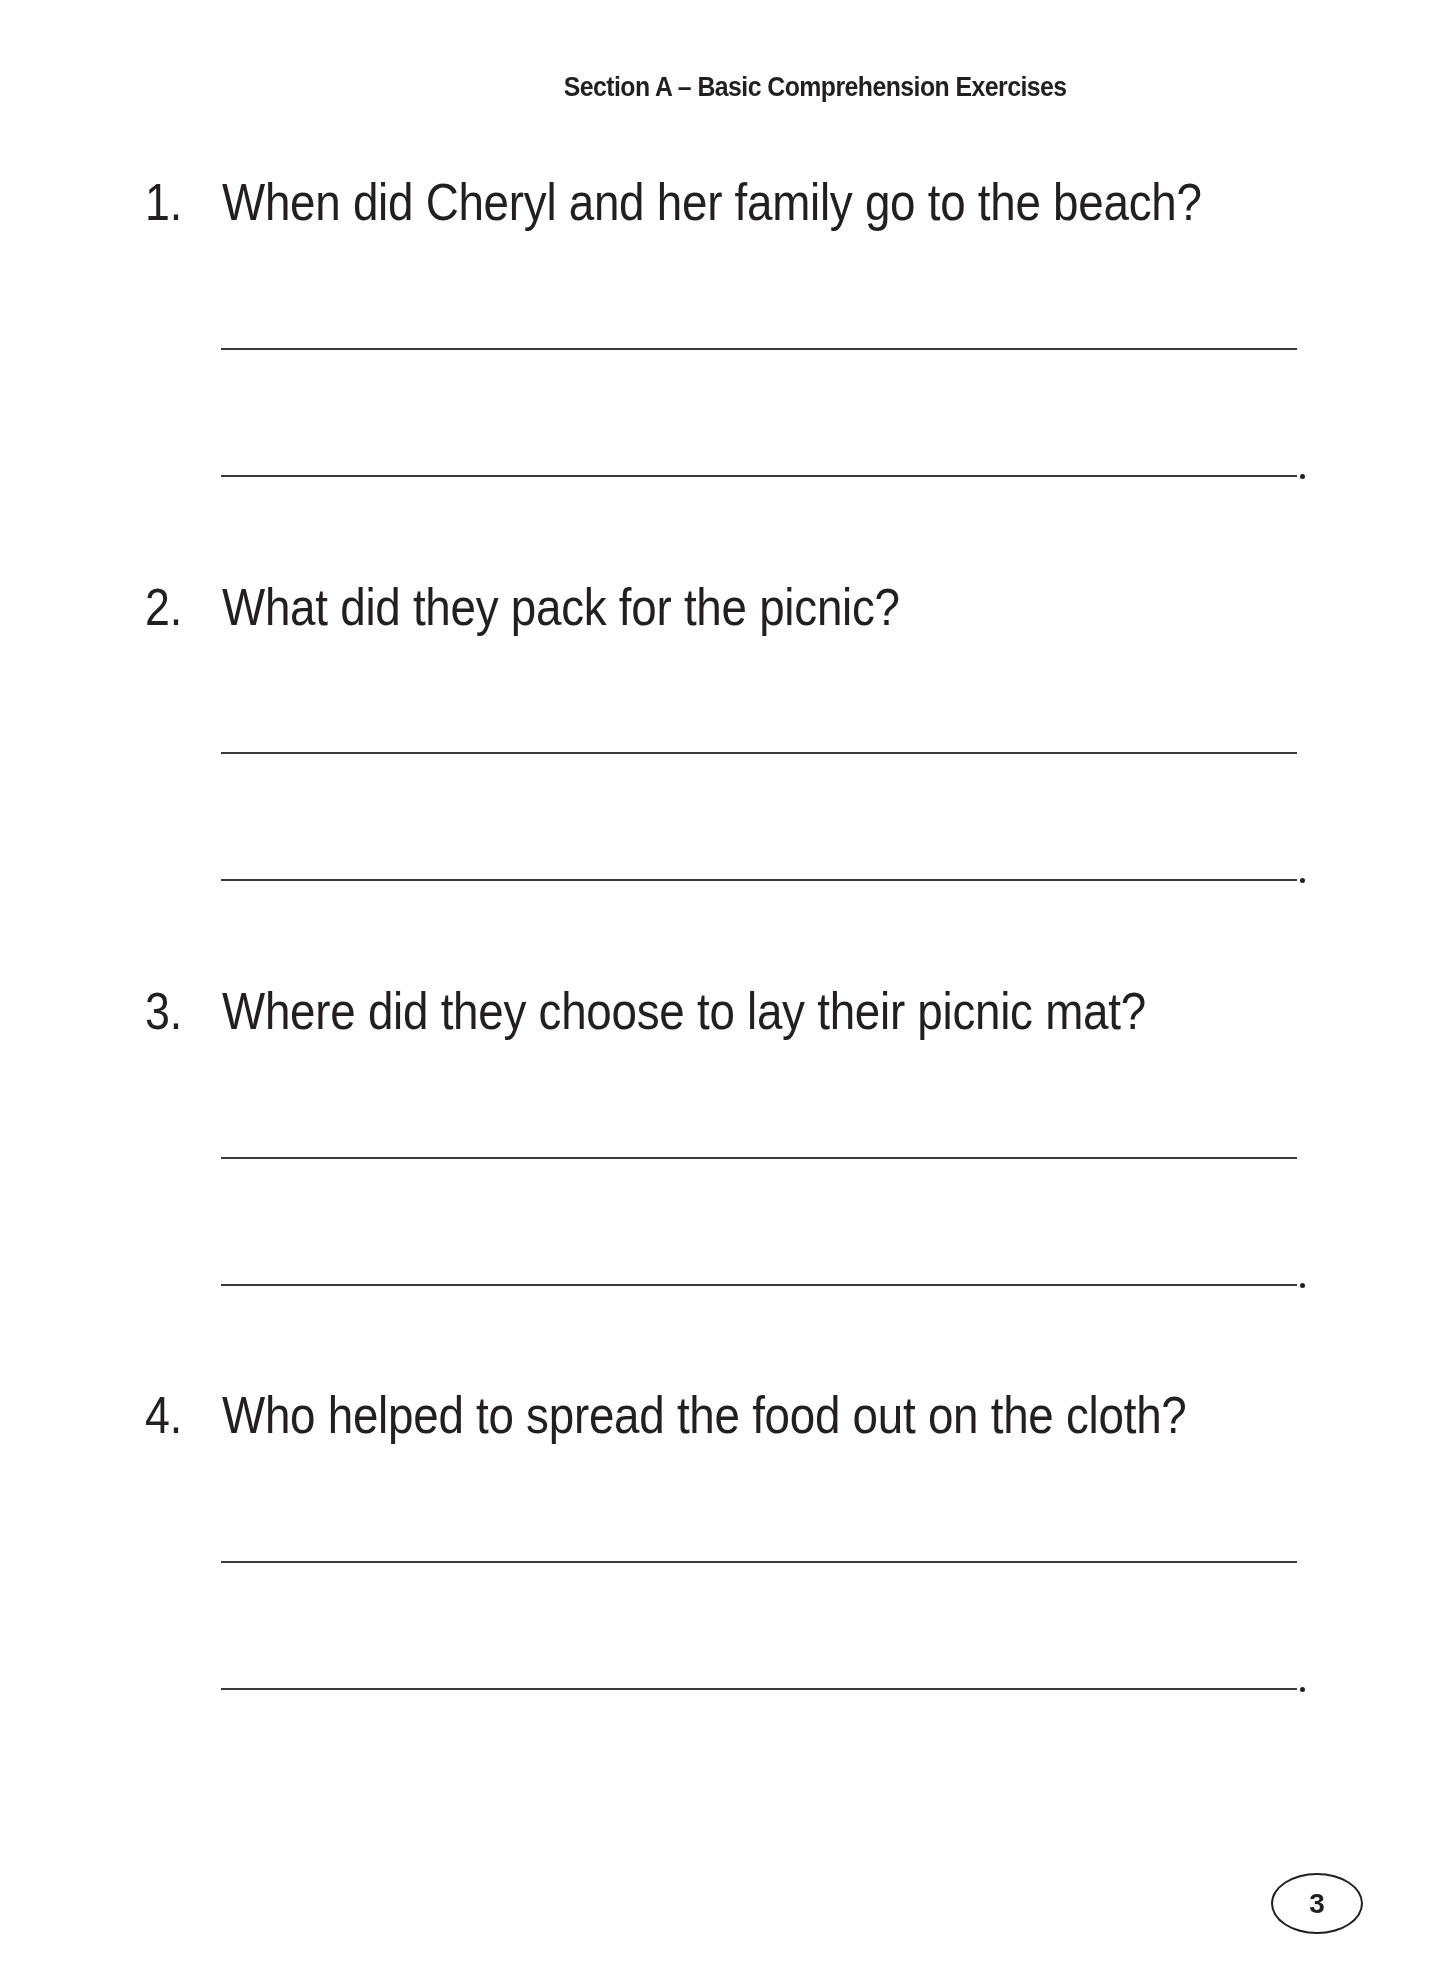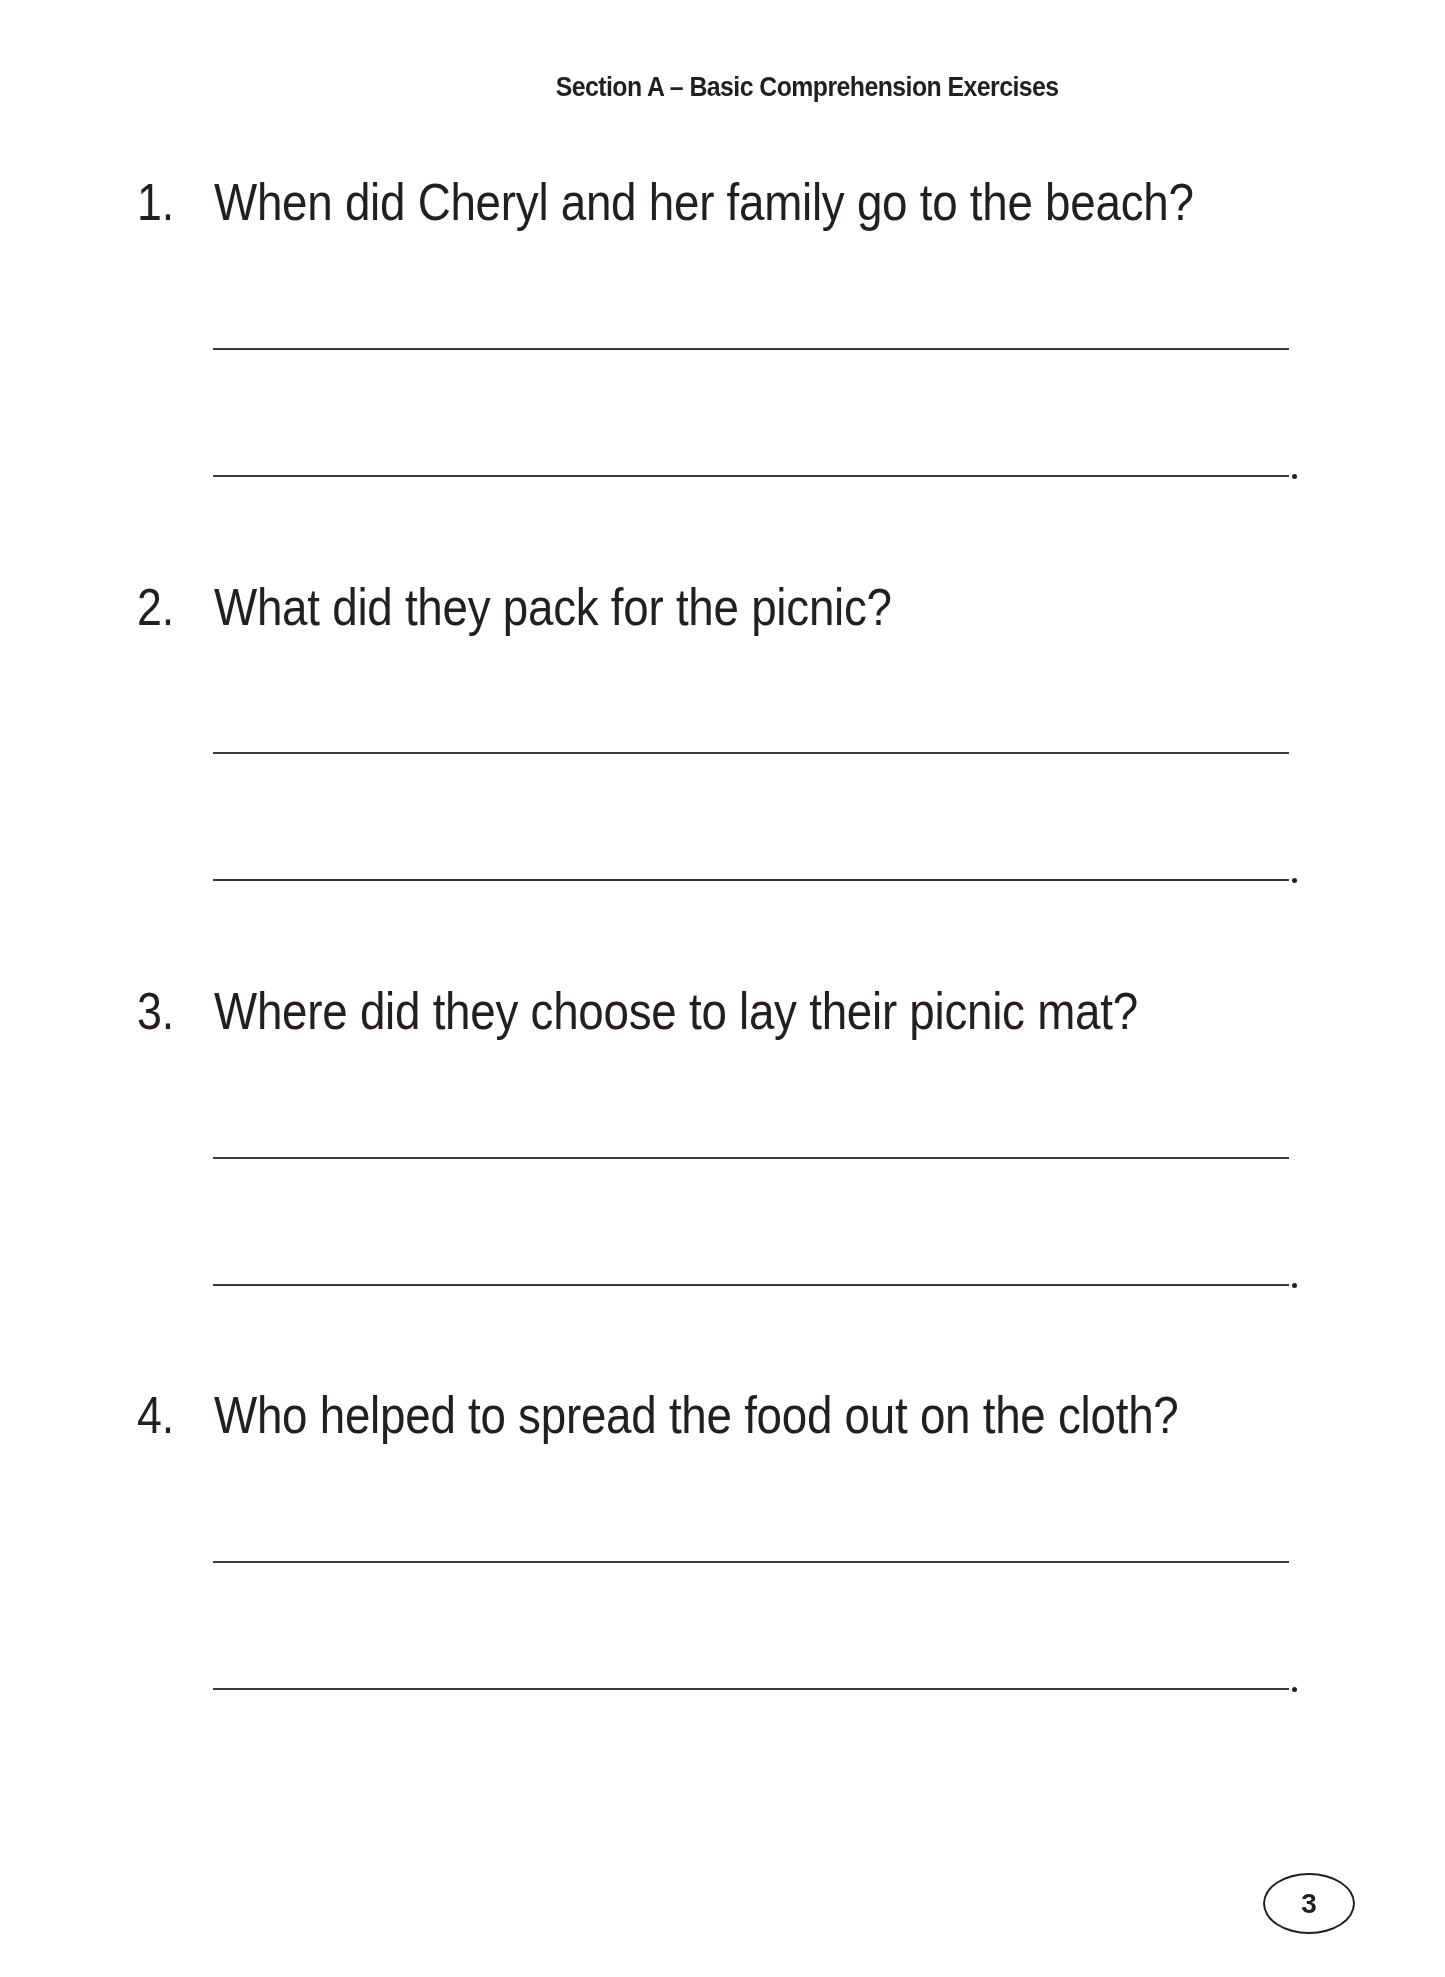--- a/index.html
+++ b/index.html
@@ -1,17 +1,17 @@
 <!DOCTYPE html>
 <html><head>
 <meta charset="utf-8">
 <style>
   html, body { margin: 0; padding: 0; background: #ffffff; }
   body { width: 1445px; height: 1977px; position: relative; overflow: hidden; color: #231f20; }
-  .page { position: absolute; left: 0; top: 0; width: 1191px; height: 1977px; background: #ffffff; }
+  .page { position: absolute; left: 8px; top: 0; width: 1191px; height: 1977px; background: #ffffff; }
   .section-header {
     position: absolute; right: 132px; top: 72px;
     font-family: "Liberation Sans", sans-serif; font-weight: bold;
     font-size: 27px; letter-spacing: -0.6px; white-space: nowrap;
     transform: scaleX(0.92); transform-origin: right top;
     color: #231f20;
   }
   .question { position: absolute; left: 0; width: 1445px; }
   .q-num {
     position: absolute; left: 137px; top: 0;

